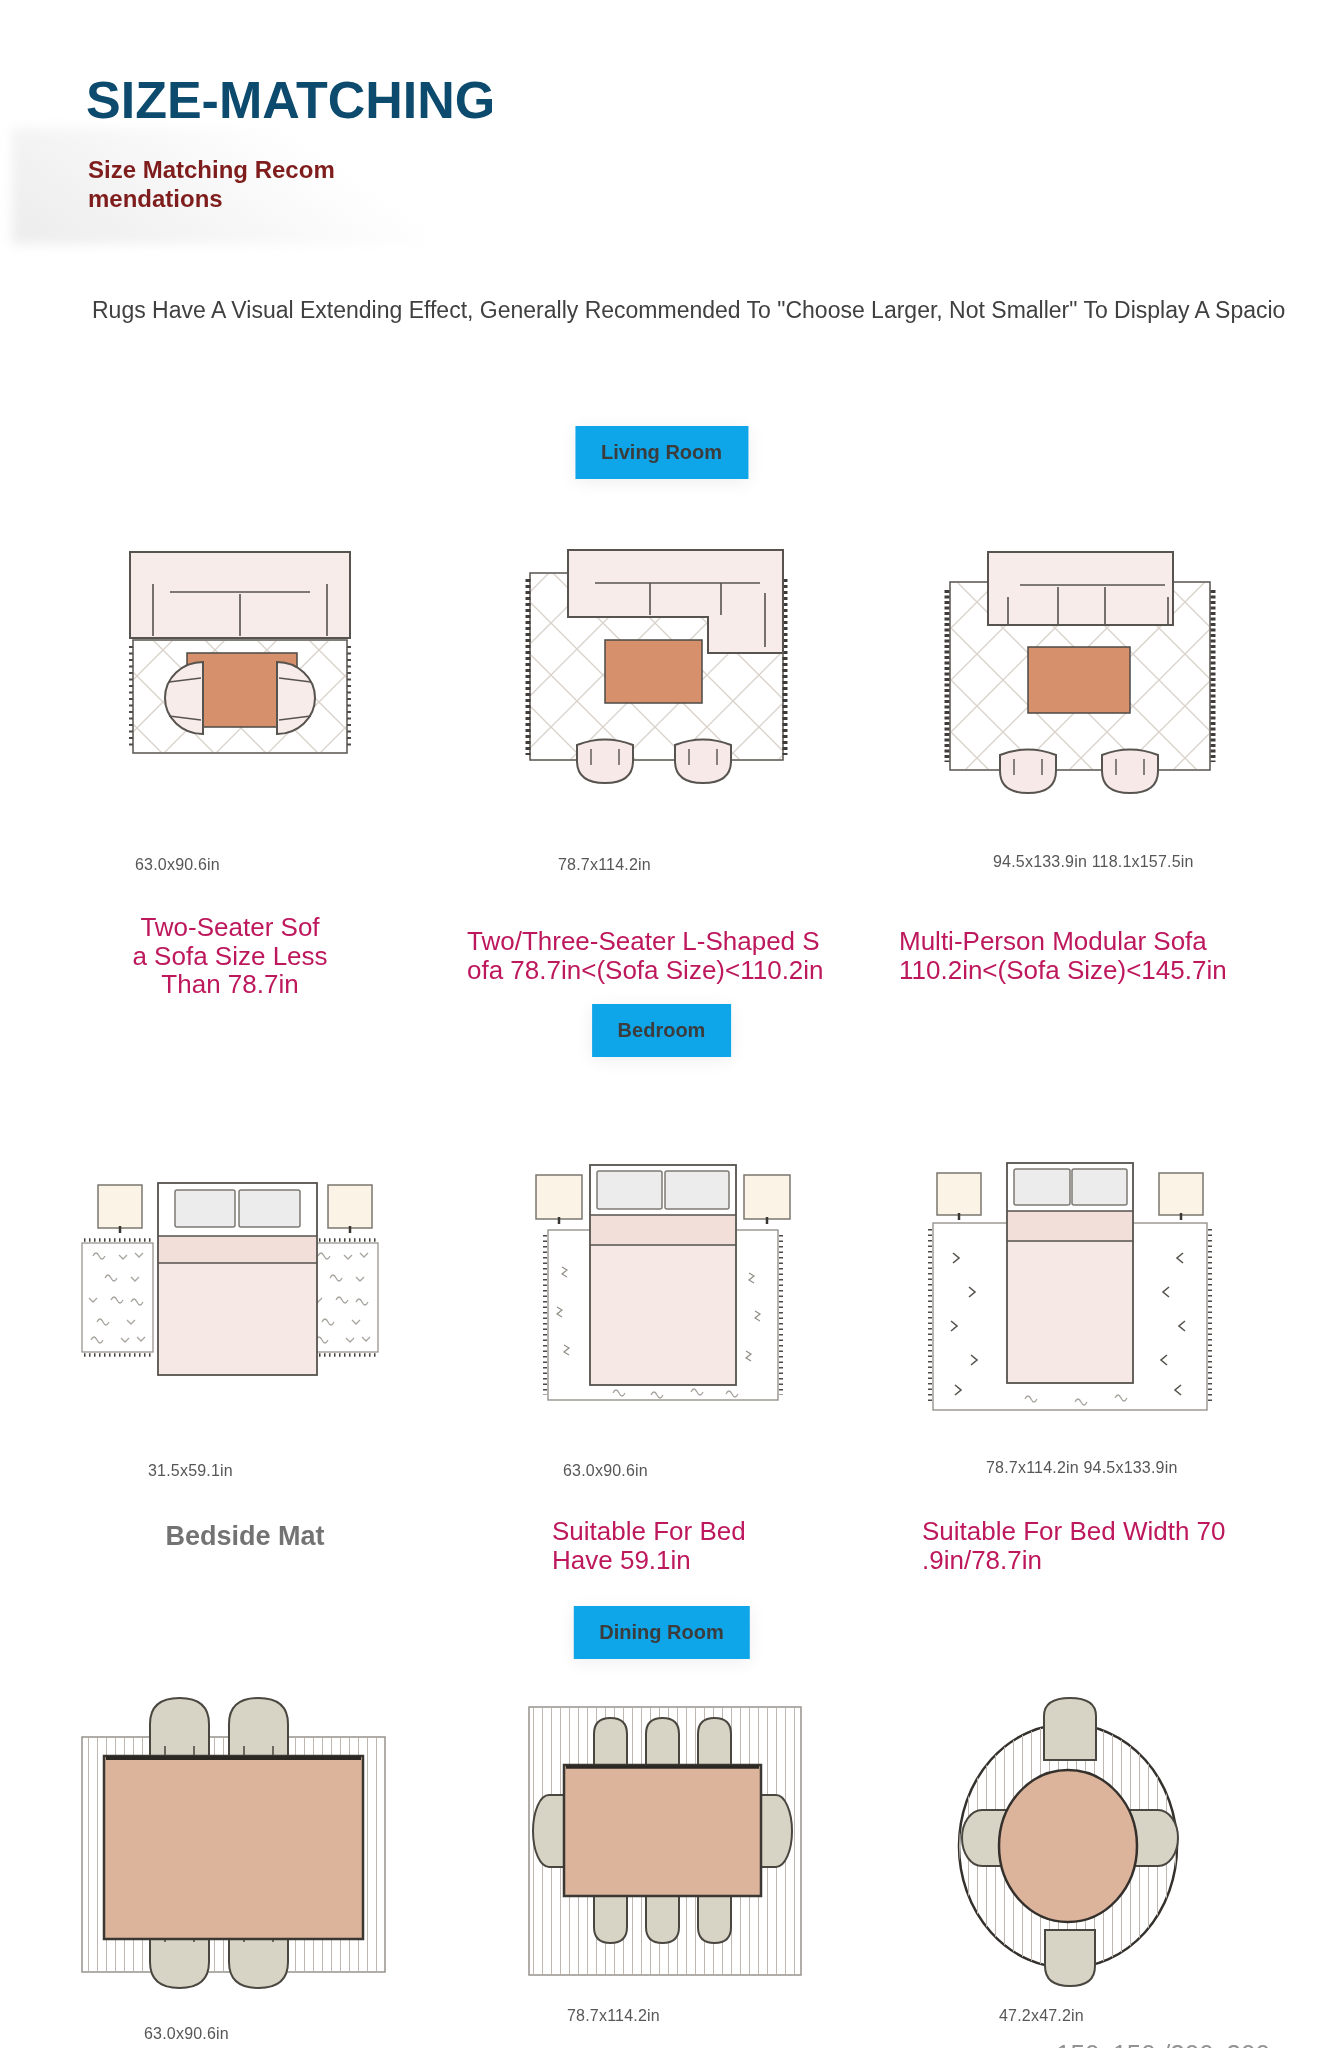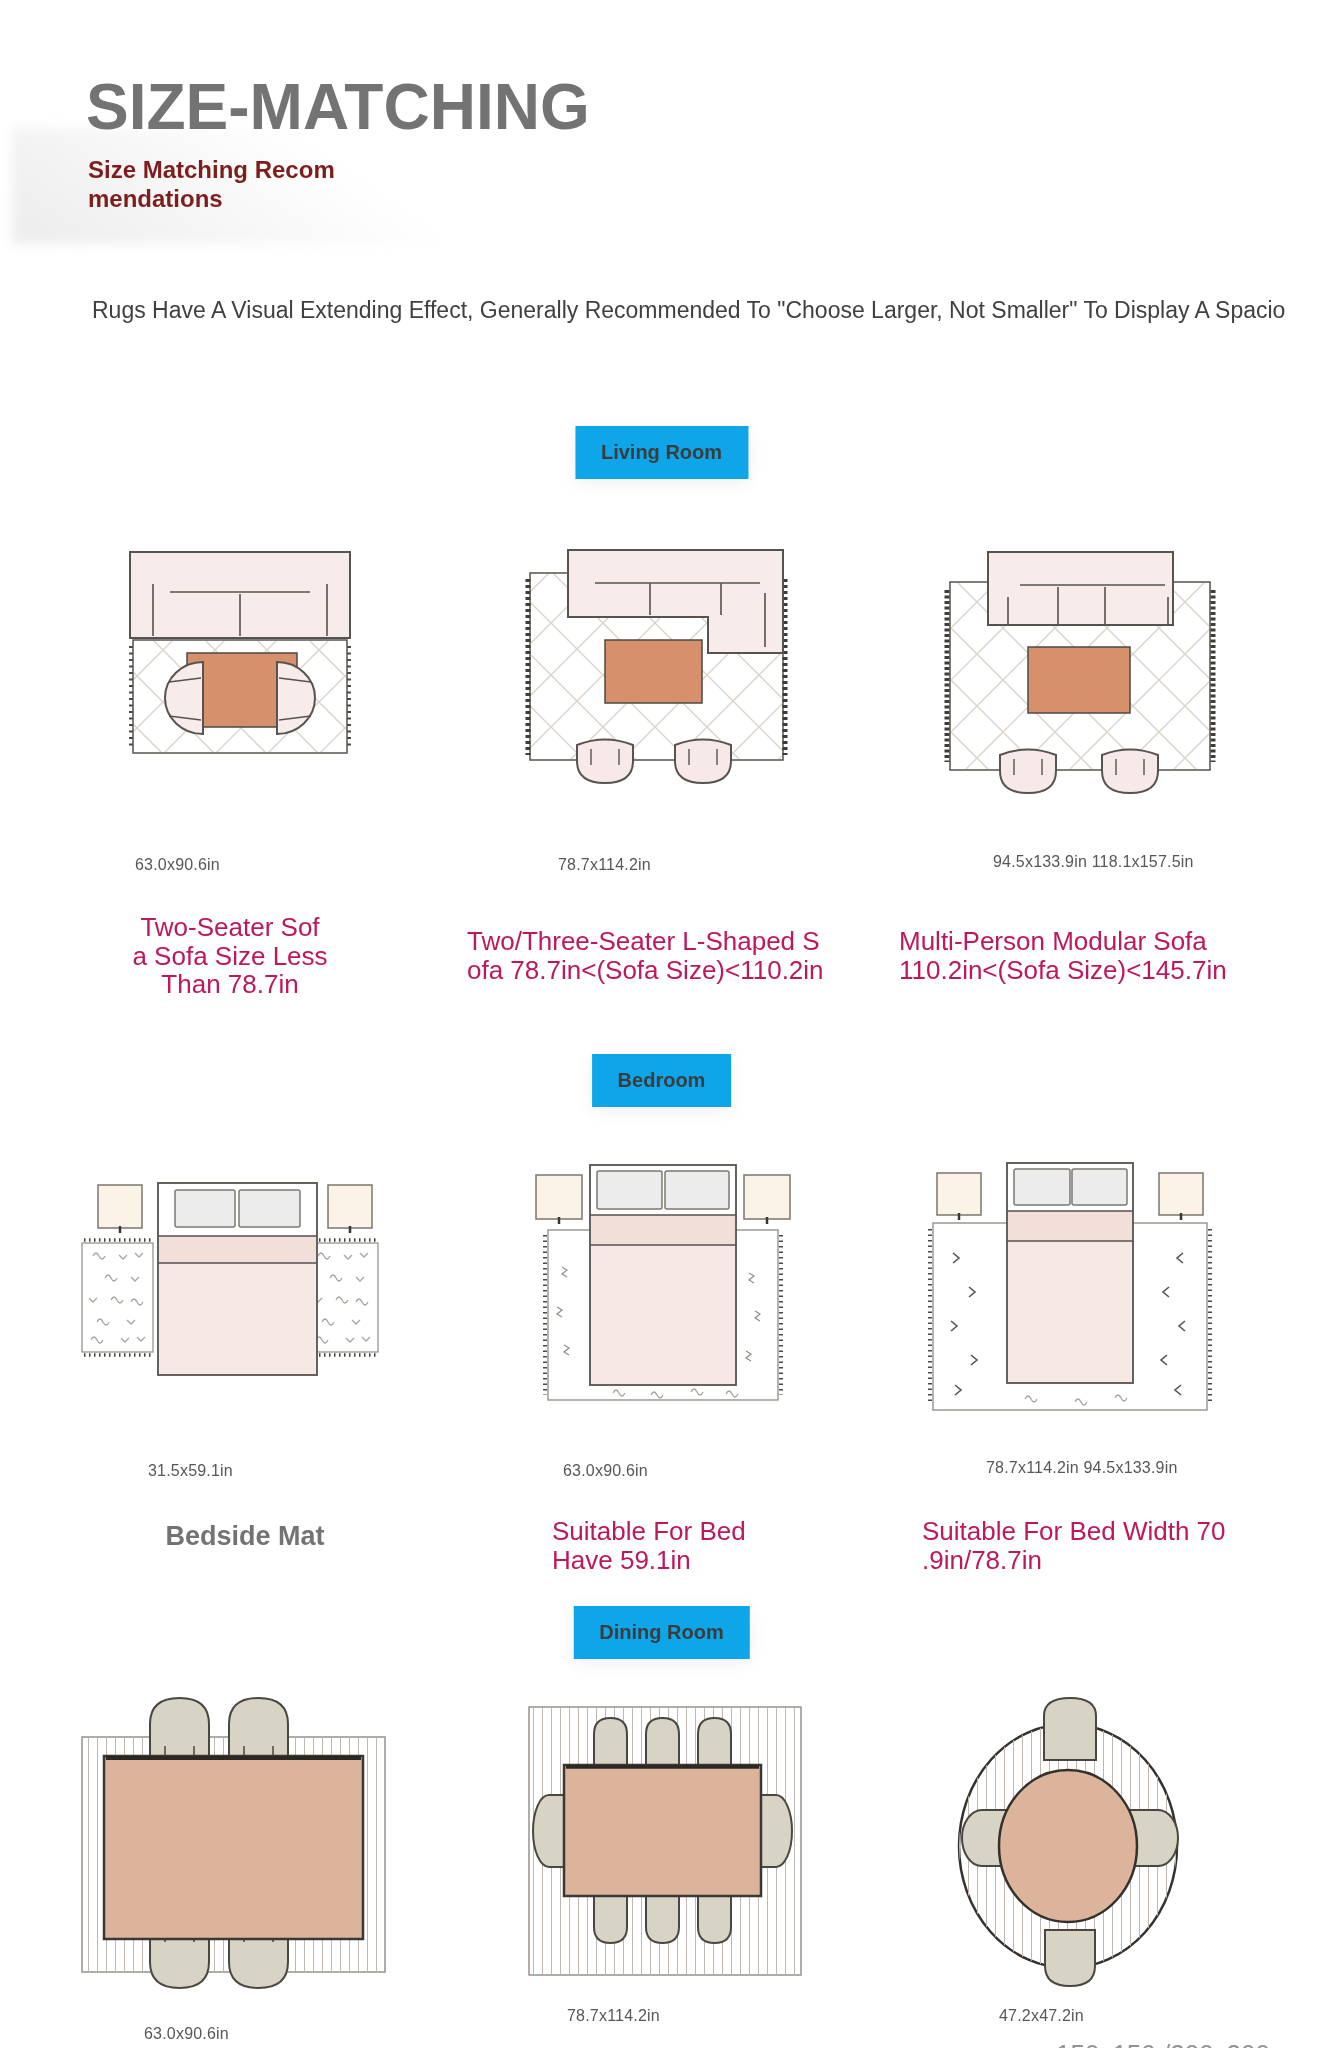--- a/index.html
+++ b/index.html
@@ -1,27 +1,27 @@
 <!DOCTYPE html>
 <html><head>
 <meta charset="utf-8">
 <style>
   html,body{margin:0;padding:0;background:#fff;}
   #page{position:relative;width:1323px;height:2048px;margin:0 auto;background:#ffffff;
         overflow:hidden;font-family:"Liberation Sans",sans-serif;}
   .abs{position:absolute;}
-  .title{left:86px;top:70px;font-size:64px;font-weight:800;color:#737373;letter-spacing:0;white-space:nowrap;}
+  .title{left:86px;top:70px;font-size:52px;font-weight:800;color:#0c4a6e;letter-spacing:0;white-space:nowrap;}
   .subtitle-shadow{left:12px;top:128px;width:430px;height:116px;
         background:linear-gradient(215deg, rgba(248,248,248,0) 25%, #ececec 100%);filter:blur(6px);}
   .subtitle{left:88px;top:156px;font-size:24px;font-weight:700;color:#7f1d1d;line-height:1.2;}
   .subtitle span{display:block;}
   .note{left:92px;top:297px;font-size:23px;color:#404040;white-space:nowrap;}
   .section-title{left:50%;transform:translateX(-50%);background:#0ea5e9;padding:15px 26px;
         box-shadow:0 3px 18px rgba(0,0,0,0.07);font-size:20px;font-weight:700;color:#3c3c3c;white-space:nowrap;}
-  .st-1{top:426px;} .st-2{top:1054px;} .st-3{top:1606px;}
+  .st-1{top:426px;} .st-2{top:1004px;} .st-3{top:1606px;}
   .size-label{font-size:16px;color:#575757;letter-spacing:.2px;white-space:nowrap;}
   .desc{font-size:26px;color:#be185d;line-height:1.1;}
   .desc span{display:block;}
   .desc.centered{text-align:center;}
   .desc-bold{font-size:27px;font-weight:700;color:#737373;text-align:center;}
   .clipped{height:9px;overflow:hidden;font-size:26px;color:#929292;white-space:nowrap;}
   svg{display:block;}
 </style>
 </head>
 <body>

